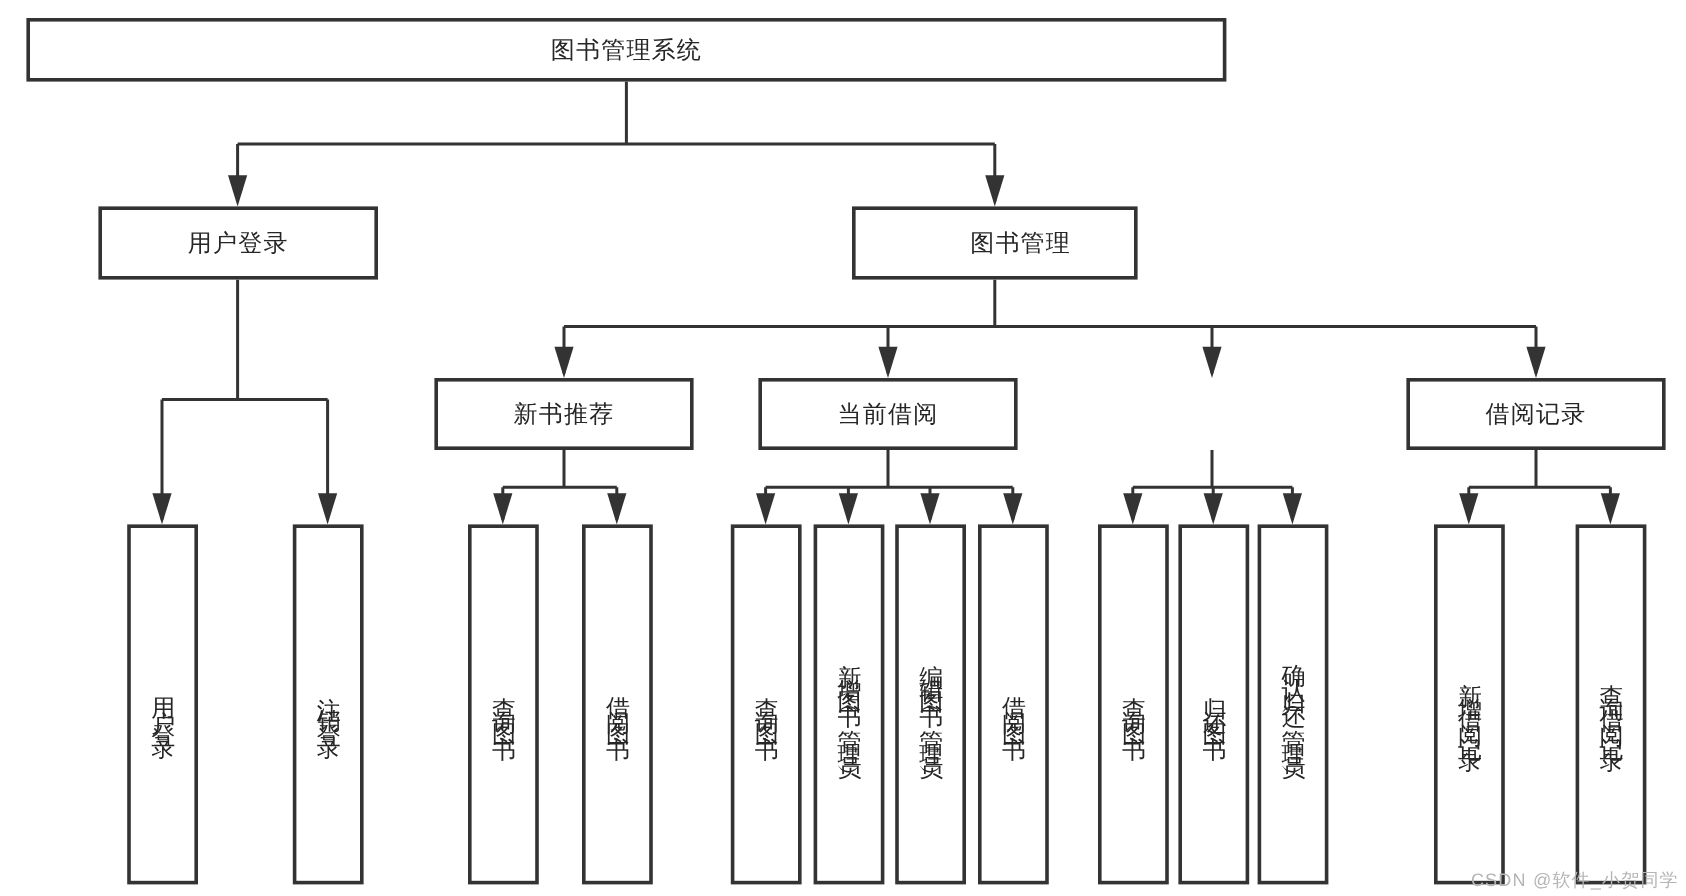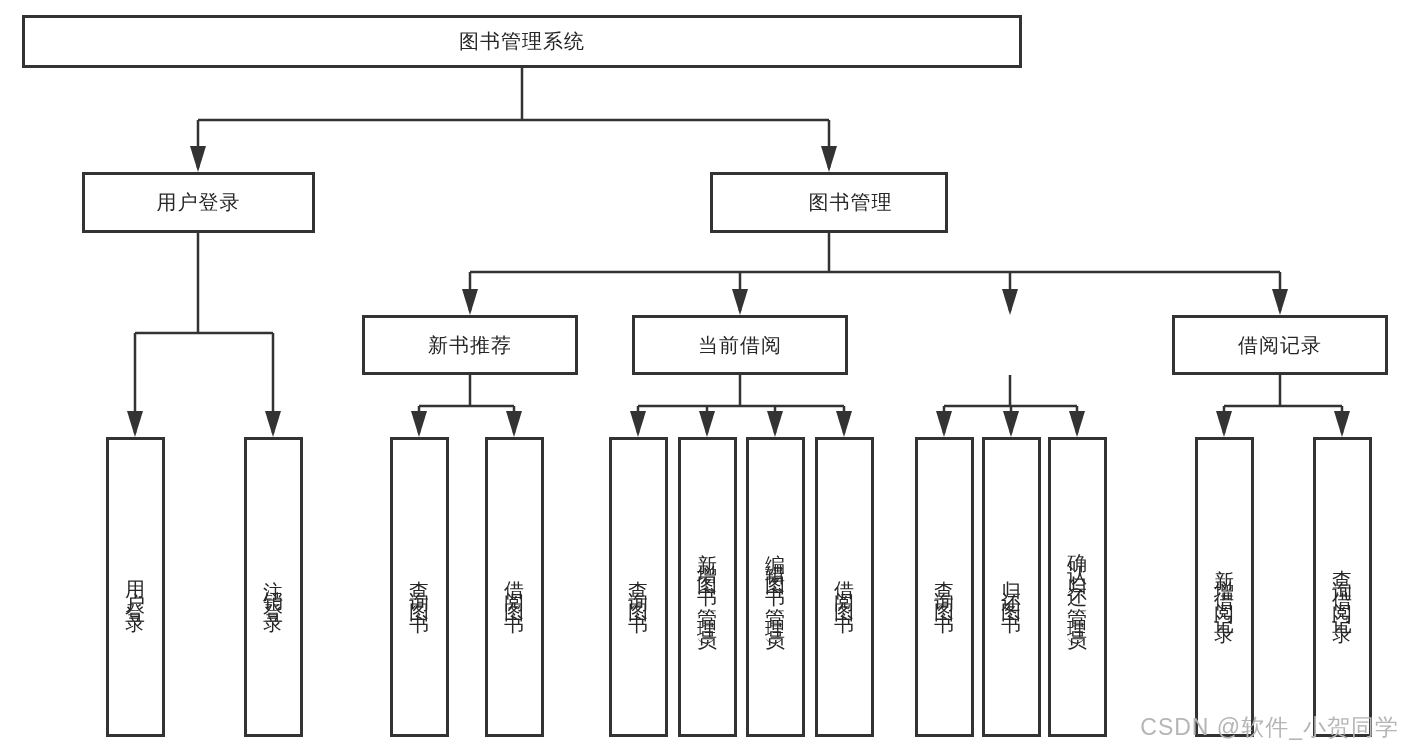--- a/index.html
+++ b/index.html
@@ -40,21 +40,21 @@
   }
   .node.v {
     writing-mode: vertical-rl;
     text-orientation: mixed;
     letter-spacing: 11px;
     line-height: 1;
   }
   .watermark {
     position: absolute;
     right: 6px; bottom: 4px;
-    font-size: 23px;
+    font-size: 15px;
     color: var(--watermark);
     letter-spacing: 1px;
     z-index: 5;
   }
 </style>
 </head>
 <body>
 
 <div class="stage">
 

